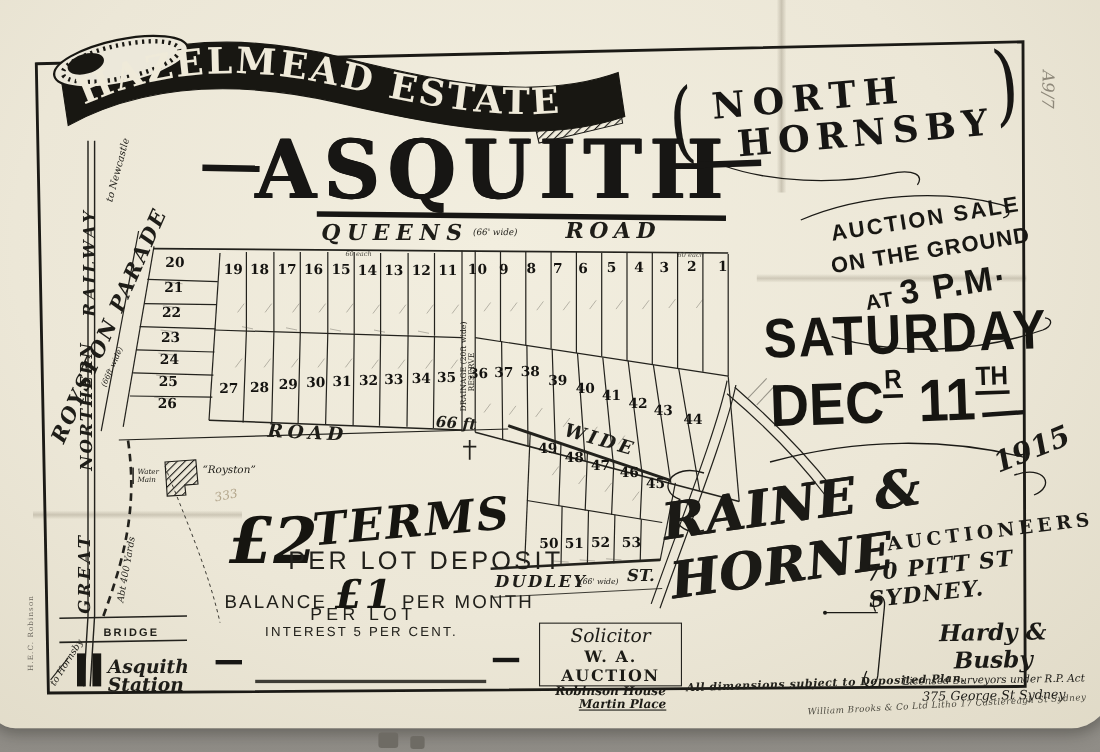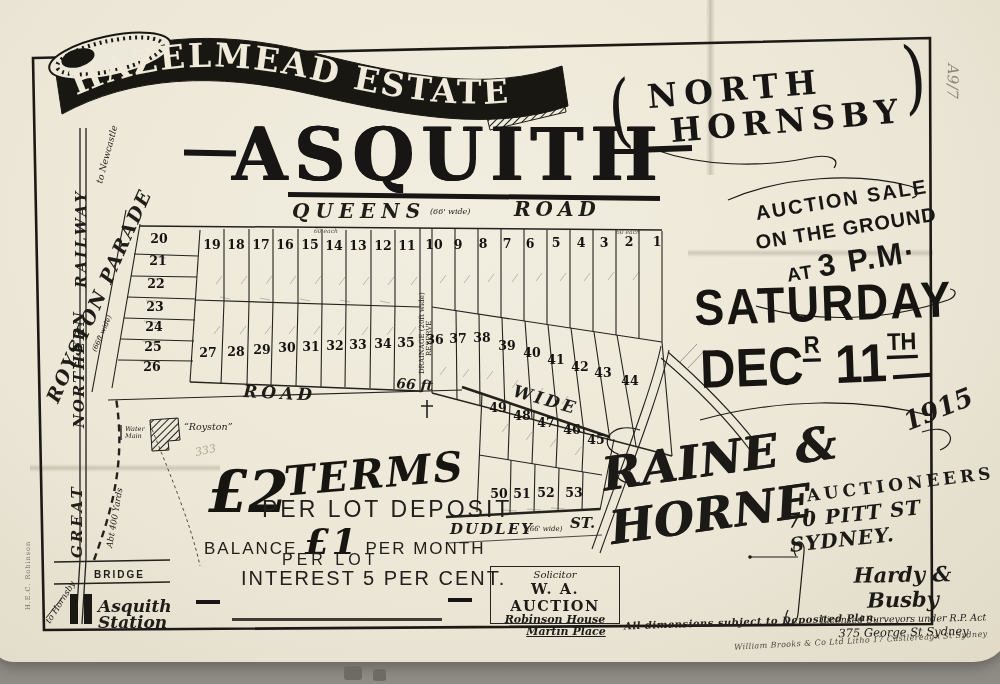--- a/index.html
+++ b/index.html
@@ -49,26 +49,26 @@
   .hardy .h3{font-size:11.5px;font-style:italic;margin-top:1px;}
   
   .amt2{left:208px;top:458px;font-size:58px;font-weight:700;font-style:italic;color:#161510;}
   .termsh{left:284px;top:450px;font-size:41px;font-weight:700;font-style:italic;
           letter-spacing:2px;color:#161510;transform:rotate(-5deg);}
   .tline{font-family:"Liberation Sans",sans-serif;color:#21201b;}
   .t1{left:262px;top:496px;font-size:23px;letter-spacing:3px;}
   .t2{left:204px;top:520px;font-size:17px;letter-spacing:2px;display:flex;align-items:baseline;gap:7px;}
   .t2 .amt1{font-family:"DejaVu Serif",serif;font-size:36px;font-weight:700;font-style:italic;color:#161510;}
   .t3{left:282px;top:551px;font-size:16px;letter-spacing:4px;}
-  .t4{left:241px;top:567px;font-size:20px;letter-spacing:2px;}
+  .t4{left:241px;top:567px;font-size:12px;letter-spacing:2px;}
   .torrens{left:226px;top:585px;font-size:29px;font-weight:700;letter-spacing:4px;color:#151410;}
   
   .solbox{left:490px;top:566px;width:128px;height:56px;border:1.6px solid #24231e;
           color:#1c1b16;text-align:center;}
-  .solbox .s1{font-size:10px;font-style:italic;margin-top:2px;}
+  .solbox .s1{font-size:17px;font-style:italic;margin-top:2px;}
   .solbox .s2{font-size:14.5px;letter-spacing:1.5px;font-weight:700;}
   .solbox .s3,.solbox .s4{font-size:11px;font-style:italic;font-weight:700;line-height:12px;}
   .solbox .s4{padding-left:22px;text-decoration:underline;}
   .dims{left:624px;top:616px;font-size:10px;font-weight:700;font-style:italic;
         color:#23221c;transform:rotate(-2deg);letter-spacing:.5px;}
   .printer{left:734px;top:636px;font-size:8px;font-style:italic;color:#3a382f;
            transform:rotate(-3deg);letter-spacing:.4px;opacity:.9;}
   .pencil{color:#8e887a;font-style:italic;}
   .a97{left:948px;top:64px;font-size:15px;transform:rotate(91deg);transform-origin:left top;left:962px;}
 </style>

